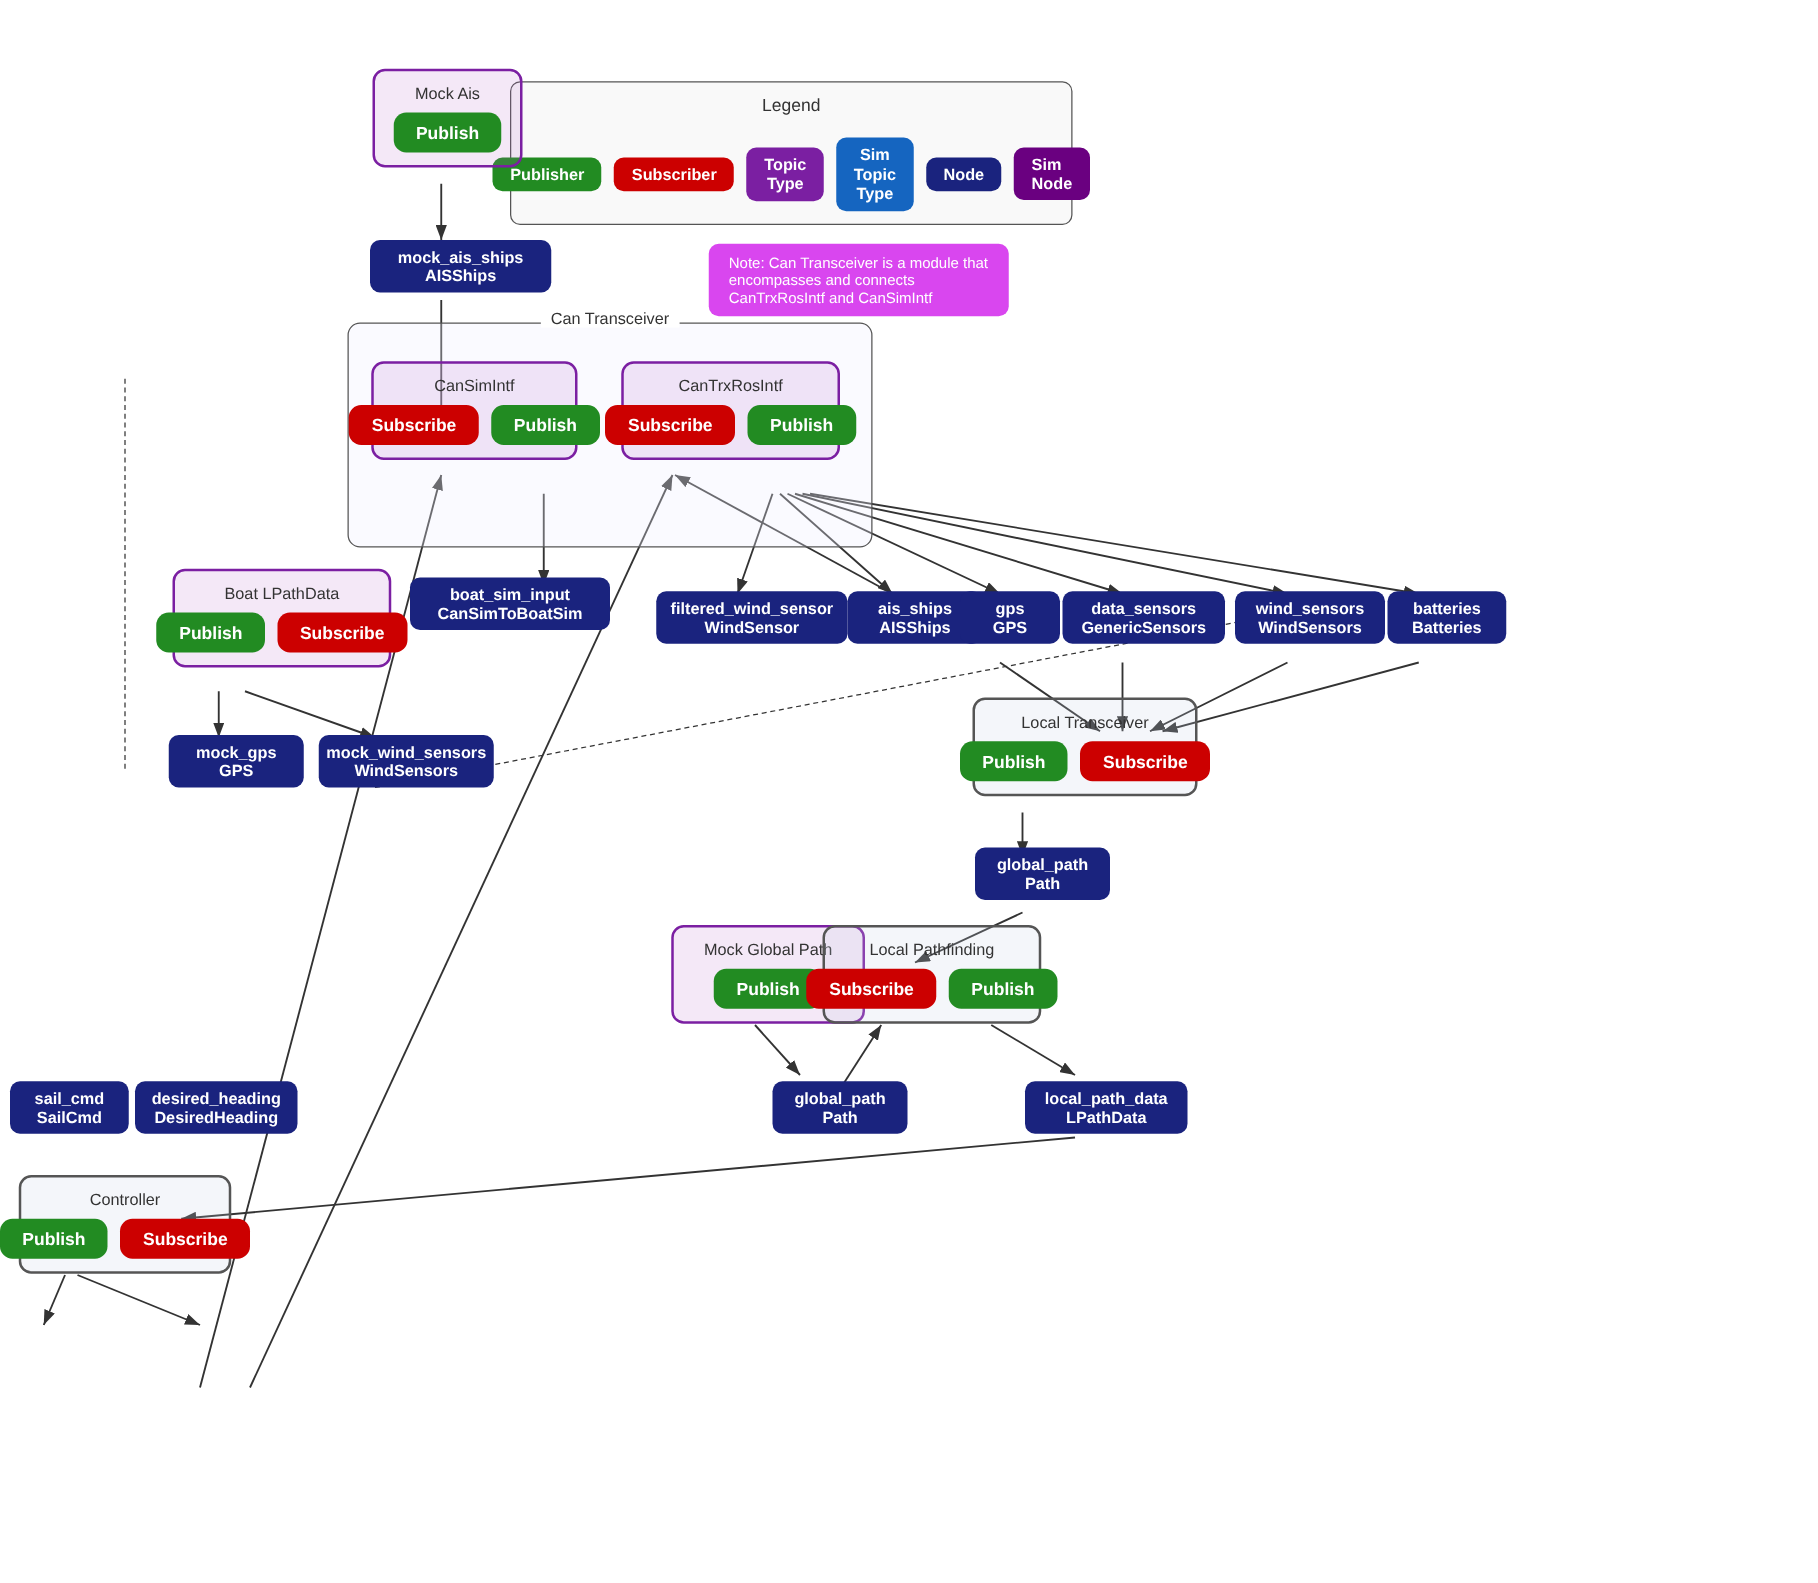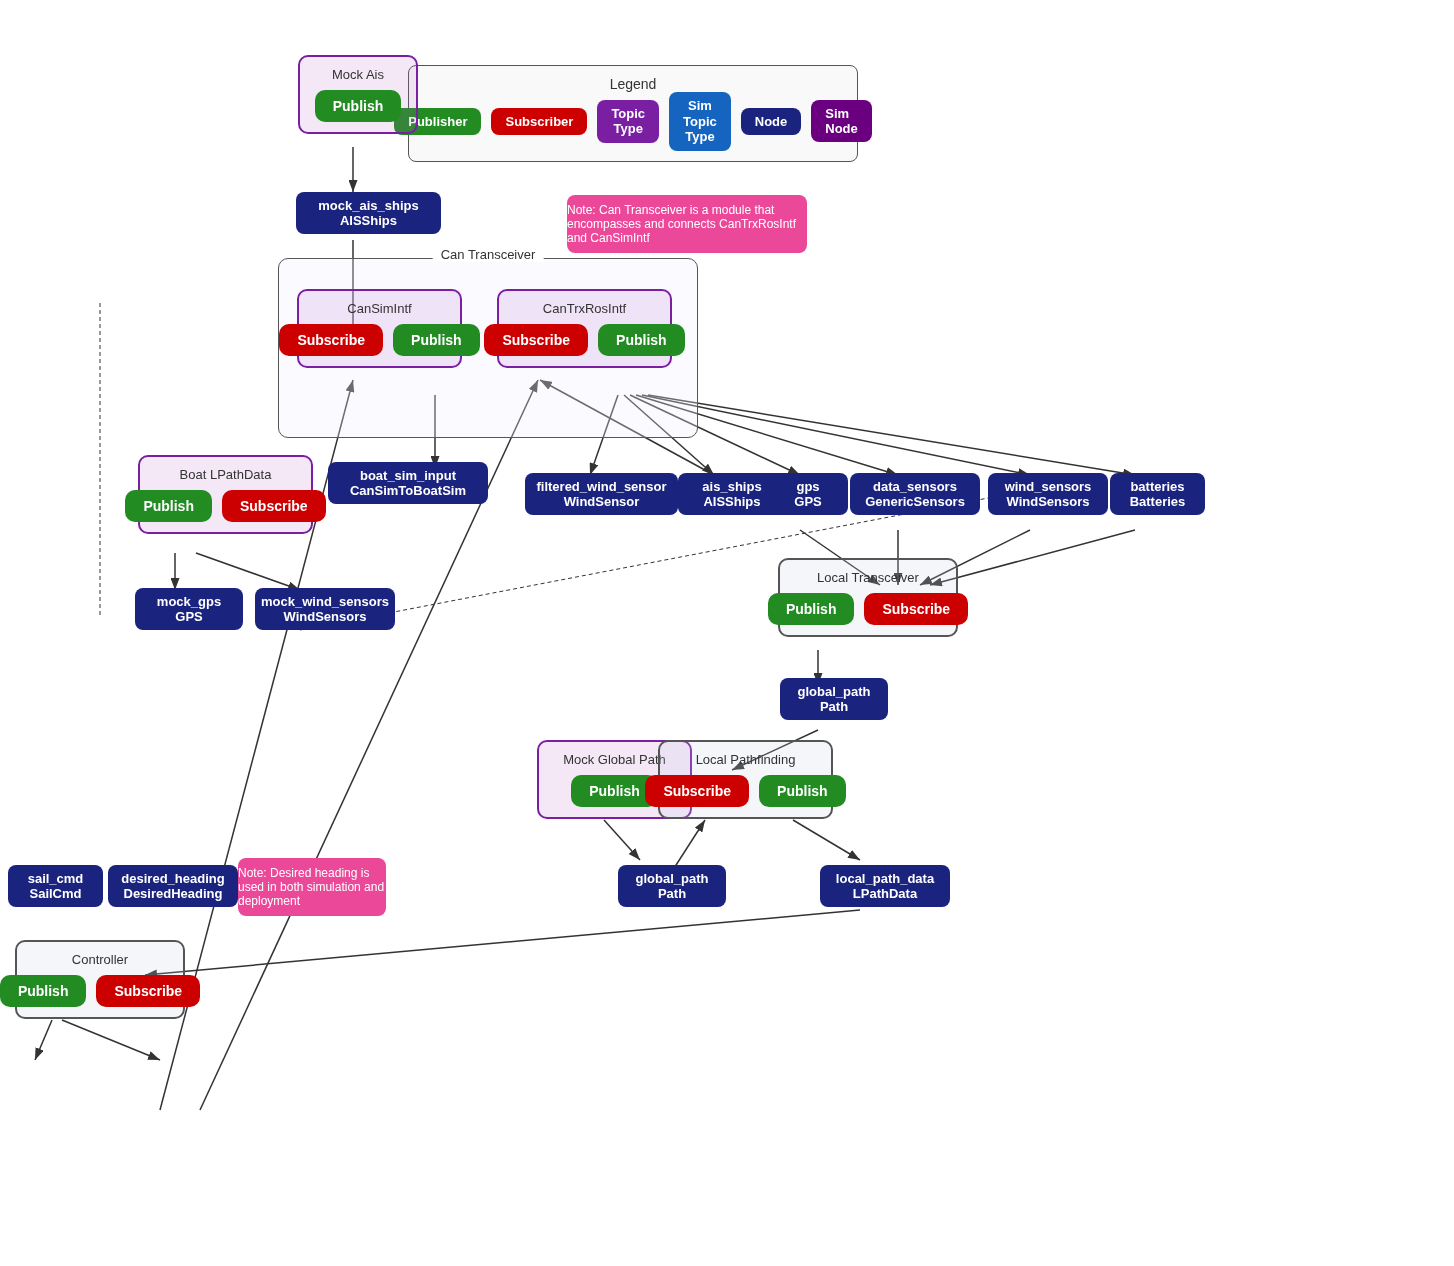--- a/index.html
+++ b/index.html
@@ -69,41 +69,41 @@
       justify-content: center;
       font-size: 13px;
       font-weight: bold;
       padding: 6px 10px;
       text-align: center;
       color: #fff;
       background: #1a237e;
     }
     .note-box {
       position: absolute;
-      background: #ec4899;
+      background: #d946ef;
       color: #fff;
       border-radius: 8px;
       font-size: 12px;
-      padding: 8px 0;
+      padding: 8px 16px;
       text-align: left;
     }
     .legend-box {
       position: absolute;
       border: 1.5px solid #555;
       border-radius: 8px;
       background: #f9f9f9;
       padding: 10px 16px;
       display: flex;
       flex-direction: column;
       align-items: center;
     }
     .legend-title {
       font-size: 14px;
       font-weight: normal;
-      margin-bottom: 0;
+      margin-bottom: 18px;
       color: #333;
     }
     .legend-items {
       display: flex;
       flex-direction: row;
       gap: 10px;
       align-items: center;
     }
     .legend-publisher {
       background: #228B22;
@@ -398,26 +398,20 @@
   <div class="topic-box dark-blue-box" style="left:8px; top:865px; width:95px; padding:6px 8px;">
     <span>sail_cmd</span>
     <span>SailCmd</span>
   </div>
 
   <div class="topic-box dark-blue-box" style="left:108px; top:865px; width:130px; padding:6px 8px;">
     <span>desired_heading</span>
     <span>DesiredHeading</span>
   </div>
 
-  <div class="note-box" style="left:238px; top:858px; width:148px; font-size:12px;">
-    <span>Note: Desired heading
-is used in both
-simulation and
-deployment</span>
-  </div>
 
 
   <div class="topic-box dark-blue-box" style="left:618px; top:865px; width:108px; padding:6px 8px;">
     <span>global_path</span>
     <span>Path</span>
   </div>
 
   <div class="topic-box dark-blue-box" style="left:820px; top:865px; width:130px; padding:6px 0;">
     <span>local_path_data</span>
     <span>LPathData</span>

